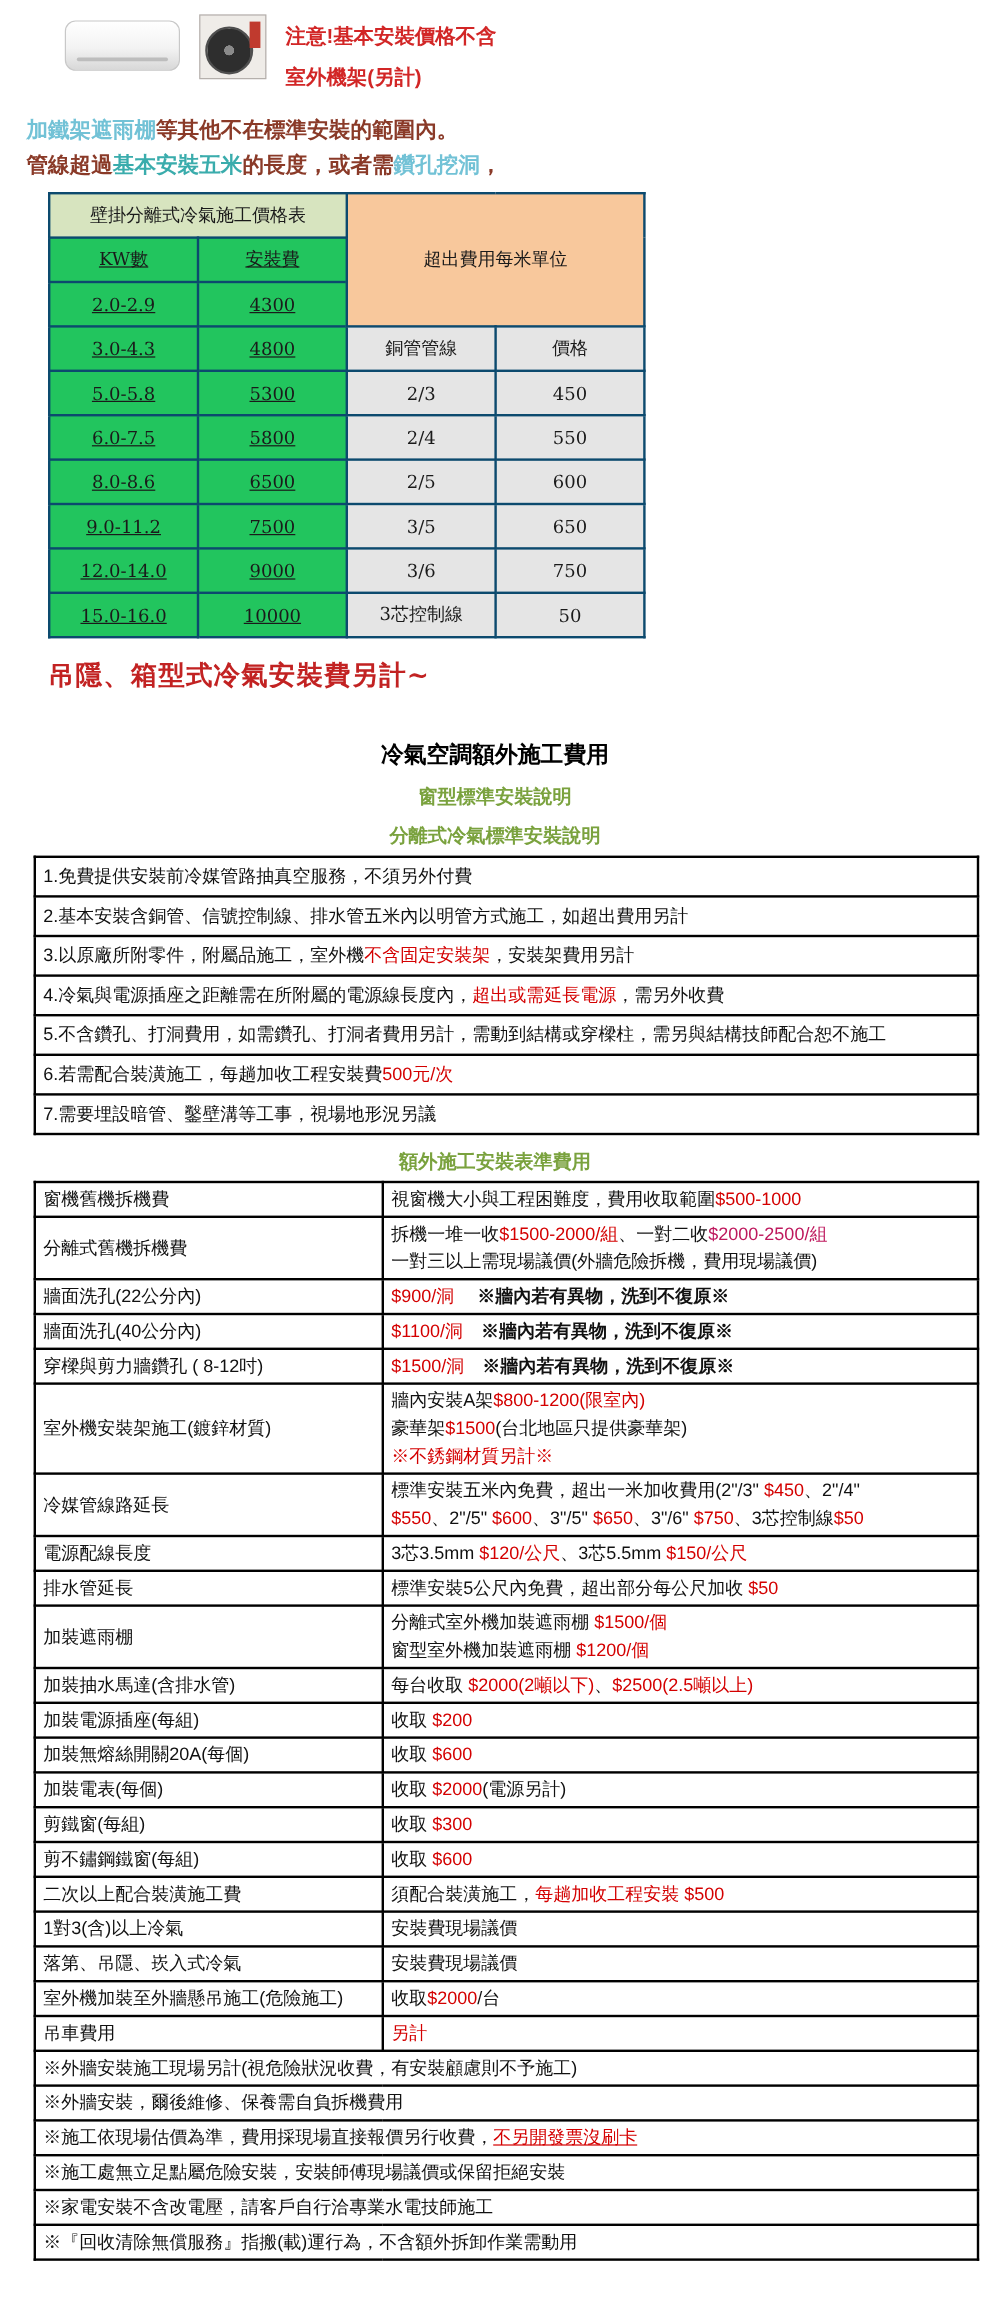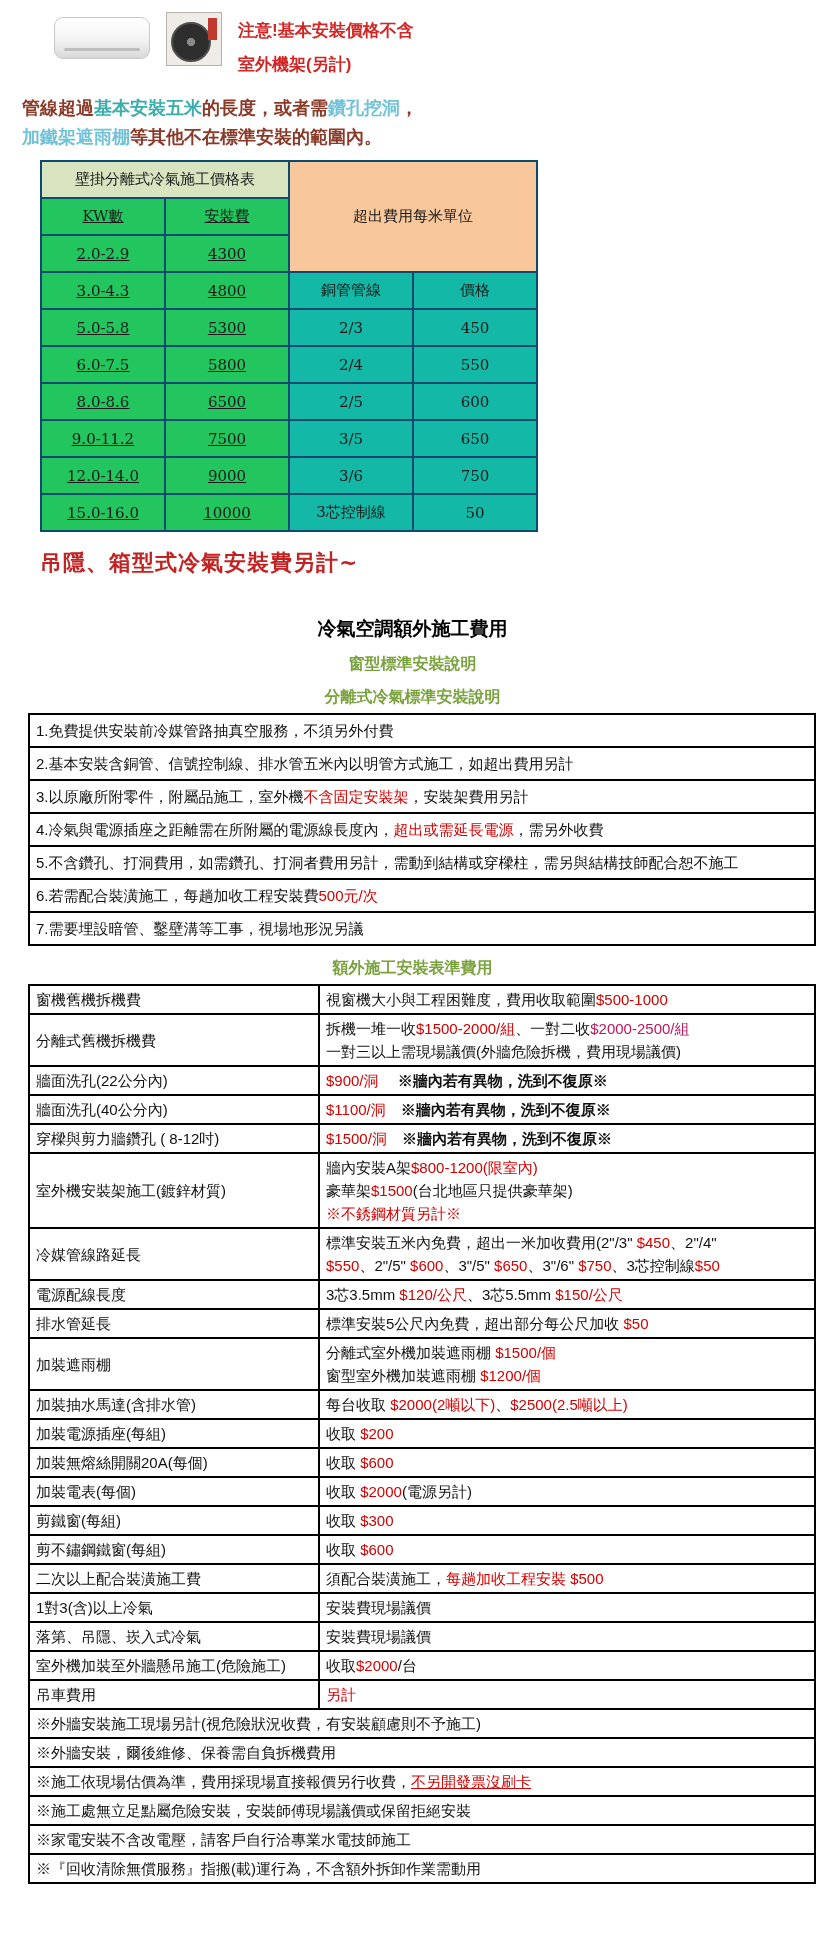--- a/index.html
+++ b/index.html
@@ -20,21 +20,21 @@
 
   .intro{margin:12px 0 8px 12px;font-size:18px;font-weight:bold;line-height:1.62;}
 
   
   .price-table{border-collapse:collapse;margin:4px 0 0 30px;}
   .price-table td{border:2px solid #0c4a6e;text-align:center;height:35px;width:118px;
     font-family:"DejaVu Serif",serif;font-size:15px;color:#1a1a1a;padding:0 2px;}
   .pt-title{background:#d7e4bf;font-size:16px;}
   .pt-green{background:#22c55e;text-decoration:underline;}
   .pt-ohead{background:#f8c89c;font-size:16px;}
-  .pt-peach{background:#14b8a6;}
+  .pt-peach{background:#e5e5e5;}
 
   .hang-note{color:#c22222;font-size:22px;font-weight:bold;font-family:"DejaVu Serif",serif;
     margin:16px 0 0 30px;letter-spacing:1px;}
 
   .main-title{text-align:center;font-size:19px;font-weight:bold;margin:38px 0 0 0;color:#000;}
   .sub-title{text-align:center;font-size:16px;font-weight:bold;color:#7aa23e;margin:12px 0 5px 0;}
 
   .spec-table,.fee-table{border-collapse:collapse;width:788px;margin:0 0 0 18px;font-size:15px;color:#111;}
   .spec-table td{border:2px solid #000;padding:3px 6px;line-height:25px;}
   .fee-table td{border:2px solid #000;padding:2px 6px;line-height:23px;vertical-align:middle;}
@@ -54,22 +54,22 @@
       <div class="fan"></div>
       <div class="badge"></div>
     </div>
     <div class="notice">
       <div>注意!基本安裝價格不含</div>
       <div>室外機架(另計)</div>
     </div>
   </div>
 
   <div class="intro">
+      <div><span style="color: rgb(114, 194, 214);">加鐵架遮雨棚</span><span style="color: rgb(138, 58, 40);">等其他不在標準安裝的範圍內。</span></div>
       <div><span style="color: rgb(138, 58, 40);">管線超過</span><span style="color: rgb(58, 172, 172);">基本安裝五米</span><span style="color: rgb(138, 58, 40);">的長度，或者需</span><span style="color: rgb(114, 194, 214);">鑽孔挖洞</span><span style="color: rgb(138, 58, 40);">，</span></div>
-      <div><span style="color: rgb(114, 194, 214);">加鐵架遮雨棚</span><span style="color: rgb(138, 58, 40);">等其他不在標準安裝的範圍內。</span></div>
     </div>
 
   <table class="price-table">
       <tbody>
         <tr>
           <td class="pt-title" colspan="2">壁掛分離式冷氣施工價格表</td>
           <td class="pt-ohead" colspan="2" rowspan="3">超出費用每米單位</td>
         </tr>
         <tr>
           <td class="pt-green">KW數</td>

